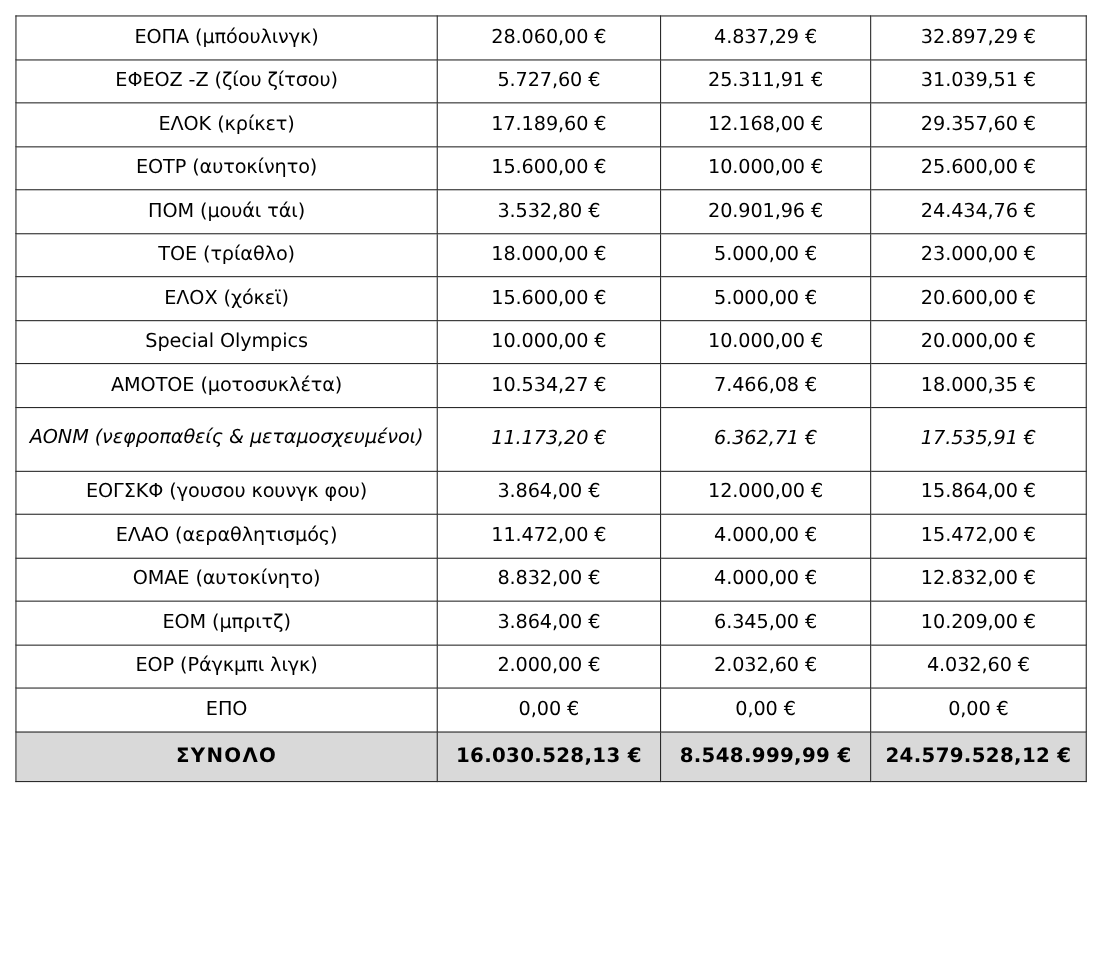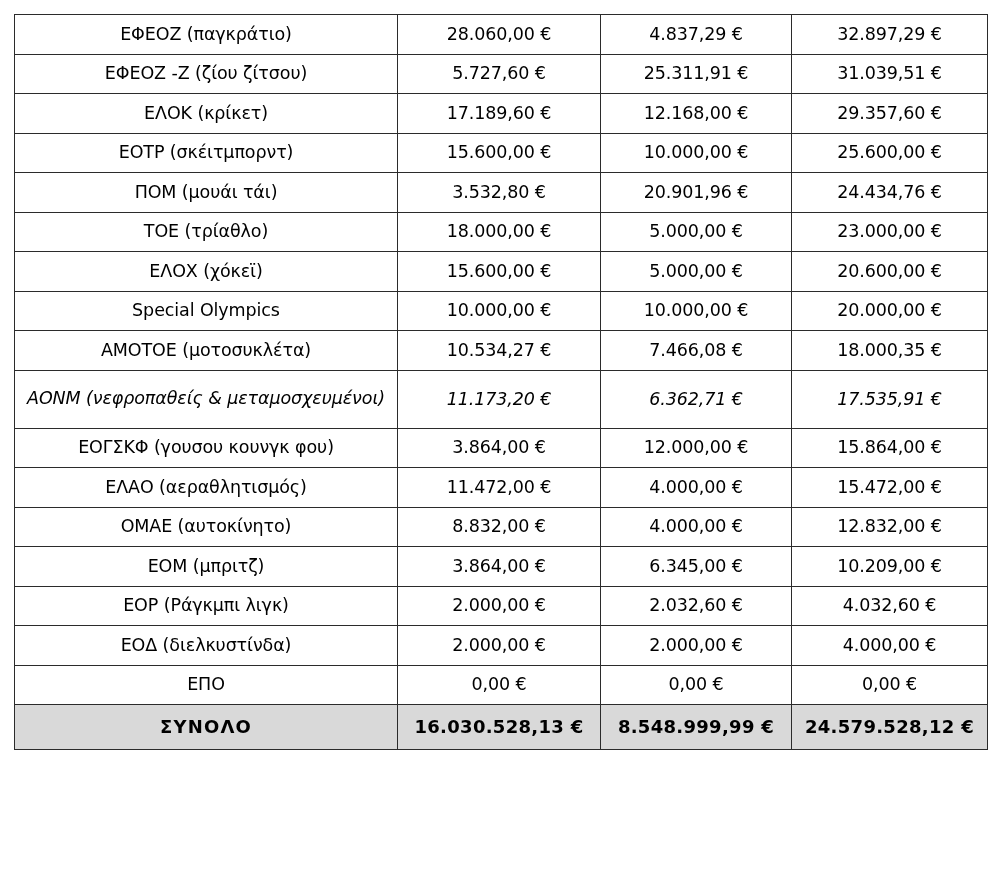--- a/index.html
+++ b/index.html
@@ -73,39 +73,39 @@
 <div id="table-wrap">
   <table class="grant-table">
     <colgroup>
       <col class="c-name">
         <col class="c-col1">
         <col class="c-col2">
         <col class="c-col3">
     </colgroup>
     <tbody id="table-body">
         <tr>
-          <td class="name-cell">ΕΦΕΟΖ (παγκράτιο)</td>
+          <td class="name-cell">ΕΟΠΑ (μπόουλινγκ)</td>
           <td class="num-cell">28.060,00 €</td>
           <td class="num-cell">4.837,29 €</td>
           <td class="num-cell">32.897,29 €</td>
         </tr>
         <tr>
           <td class="name-cell">ΕΦΕΟΖ -Ζ (ζίου ζίτσου)</td>
           <td class="num-cell">5.727,60 €</td>
           <td class="num-cell">25.311,91 €</td>
           <td class="num-cell">31.039,51 €</td>
         </tr>
         <tr>
           <td class="name-cell">ΕΛΟΚ (κρίκετ)</td>
           <td class="num-cell">17.189,60 €</td>
           <td class="num-cell">12.168,00 €</td>
           <td class="num-cell">29.357,60 €</td>
         </tr>
         <tr>
-          <td class="name-cell">ΕΟΤΡ (σκέιτμπορντ)</td>
+          <td class="name-cell">ΕΟΤΡ (αυτοκίνητο)</td>
           <td class="num-cell">15.600,00 €</td>
           <td class="num-cell">10.000,00 €</td>
           <td class="num-cell">25.600,00 €</td>
         </tr>
         <tr>
           <td class="name-cell">ΠΟΜ (μουάι τάι)</td>
           <td class="num-cell">3.532,80 €</td>
           <td class="num-cell">20.901,96 €</td>
           <td class="num-cell">24.434,76 €</td>
         </tr>
@@ -163,26 +163,20 @@
           <td class="num-cell">6.345,00 €</td>
           <td class="num-cell">10.209,00 €</td>
         </tr>
         <tr>
           <td class="name-cell">ΕΟΡ (Ράγκμπι λιγκ)</td>
           <td class="num-cell">2.000,00 €</td>
           <td class="num-cell">2.032,60 €</td>
           <td class="num-cell">4.032,60 €</td>
         </tr>
         <tr>
-          <td class="name-cell">ΕΟΔ (διελκυστίνδα)</td>
-          <td class="num-cell">2.000,00 €</td>
-          <td class="num-cell">2.000,00 €</td>
-          <td class="num-cell">4.000,00 €</td>
-        </tr>
-        <tr>
           <td class="name-cell">ΕΠΟ</td>
           <td class="num-cell">0,00 €</td>
           <td class="num-cell">0,00 €</td>
           <td class="num-cell">0,00 €</td>
         </tr>
         <tr class="total-row">
           <td class="name-cell">ΣΥΝΟΛΟ</td>
           <td class="num-cell">16.030.528,13 €</td>
           <td class="num-cell">8.548.999,99 €</td>
           <td class="num-cell">24.579.528,12 €</td>

